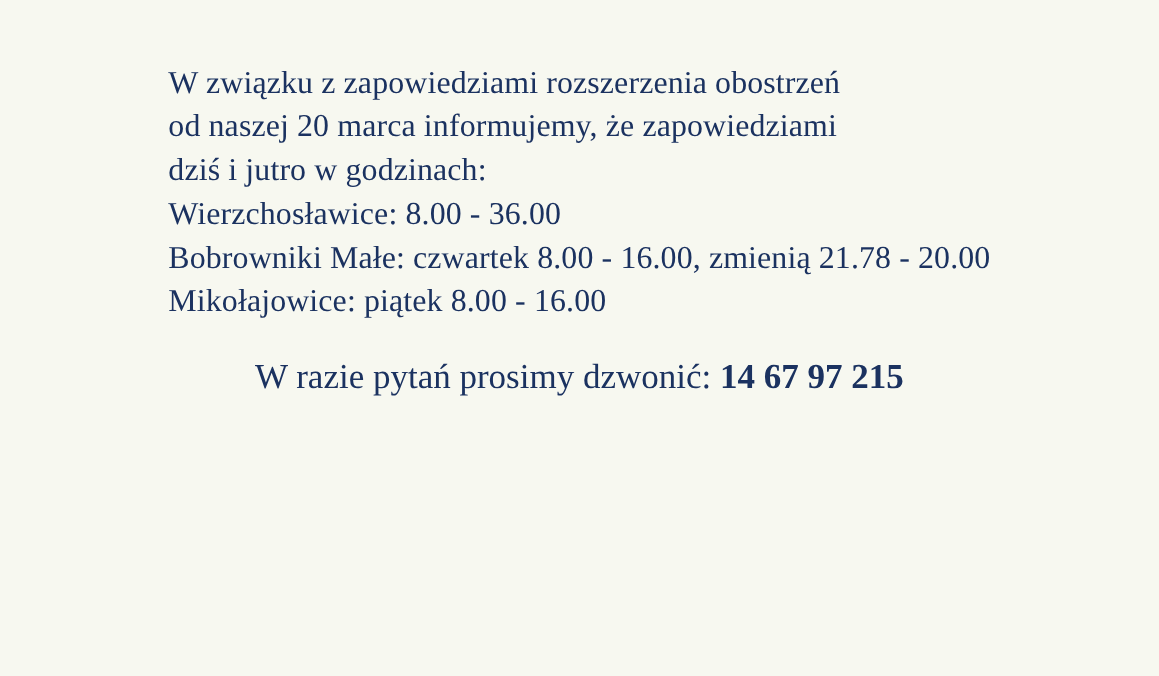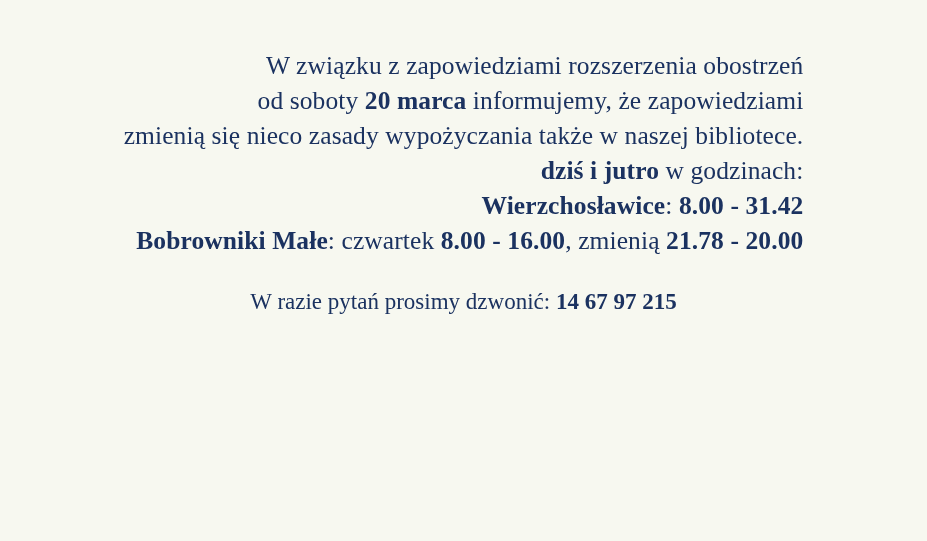--- a/index.html
+++ b/index.html
@@ -17,46 +17,46 @@
   .poster {
     width: 927px;
     height: 541px;
     box-sizing: border-box;
     padding: 48px 30px 24px 30px;
     display: flex;
     flex-direction: column;
     align-items: center;
   }
   .line {
-    text-align: right;
+    text-align: left;
     font-size: 25.5px;
     line-height: 35px;
     letter-spacing: 0.1px;
     white-space: nowrap;
   }
   .line b {
-    font-weight: bold;
+    font-weight: normal;
   }
   .spacer {
     height: 28px;
   }
   .phone-line {
     text-align: center;
-    font-size: 23px;
+    font-size: 28px;
     line-height: 32px;
     white-space: nowrap;
   }
 </style>
 </head>
 <body style="background: rgb(247, 248, 240); color: rgb(27, 50, 96);">
 
 <div class="poster">
   <div id="body-lines">
       <div class="line"><span>W związku z zapowiedziami rozszerzenia obostrzeń</span></div>
-      <div class="line"><span>od soboty </span><b>20 marca</b><span> informujemy, że zapowiedziami</span></div>
-      <div class="line"><span>zmienią się nieco zasady wypożyczania także w naszej bibliotece.</span></div>
+      <div class="line"><span>od naszej </span><b>20 marca</b><span> informujemy, że zapowiedziami</span></div>
       <div class="line"><b>dziś i jutro</b><span> w godzinach:</span></div>
-      <div class="line"><b>Wierzchosławice</b><span>: </span><b>8.00 - 31.42</b></div>
+      <div class="line"><b>Wierzchosławice</b><span>: </span><b>8.00 - 36.00</b></div>
       <div class="line"><b>Bobrowniki Małe</b><span>: czwartek </span><b>8.00 - 16.00</b><span>, zmienią </span><b>21.78 - 20.00</b></div>
+      <div class="line"><b>Mikołajowice</b><span>: piątek </span><b>8.00 - 16.00</b></div>
     </div>
   <div class="spacer"></div>
   <div class="phone-line" id="contact-line"><span>W razie pytań prosimy dzwonić: </span><b>14 67 97 215</b></div>
 </div>
 
 </body></html>

